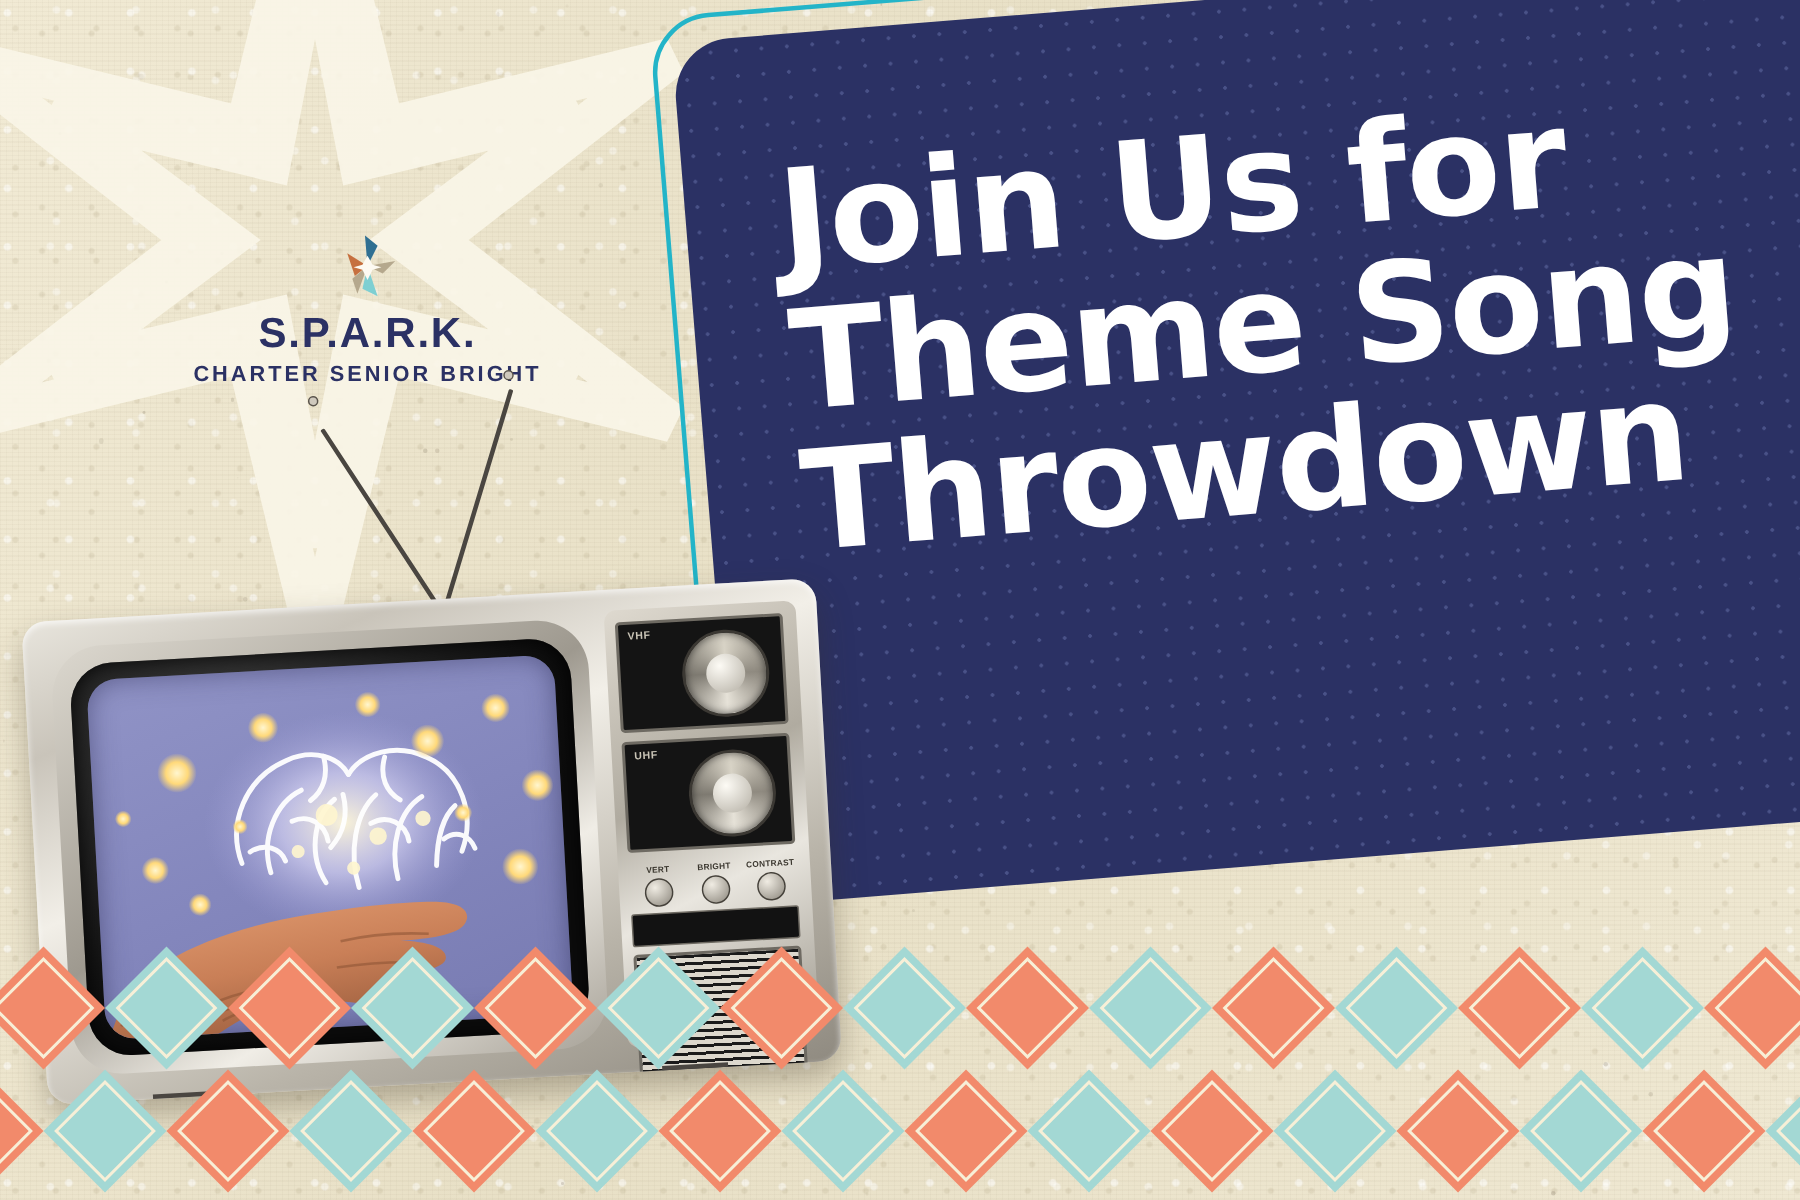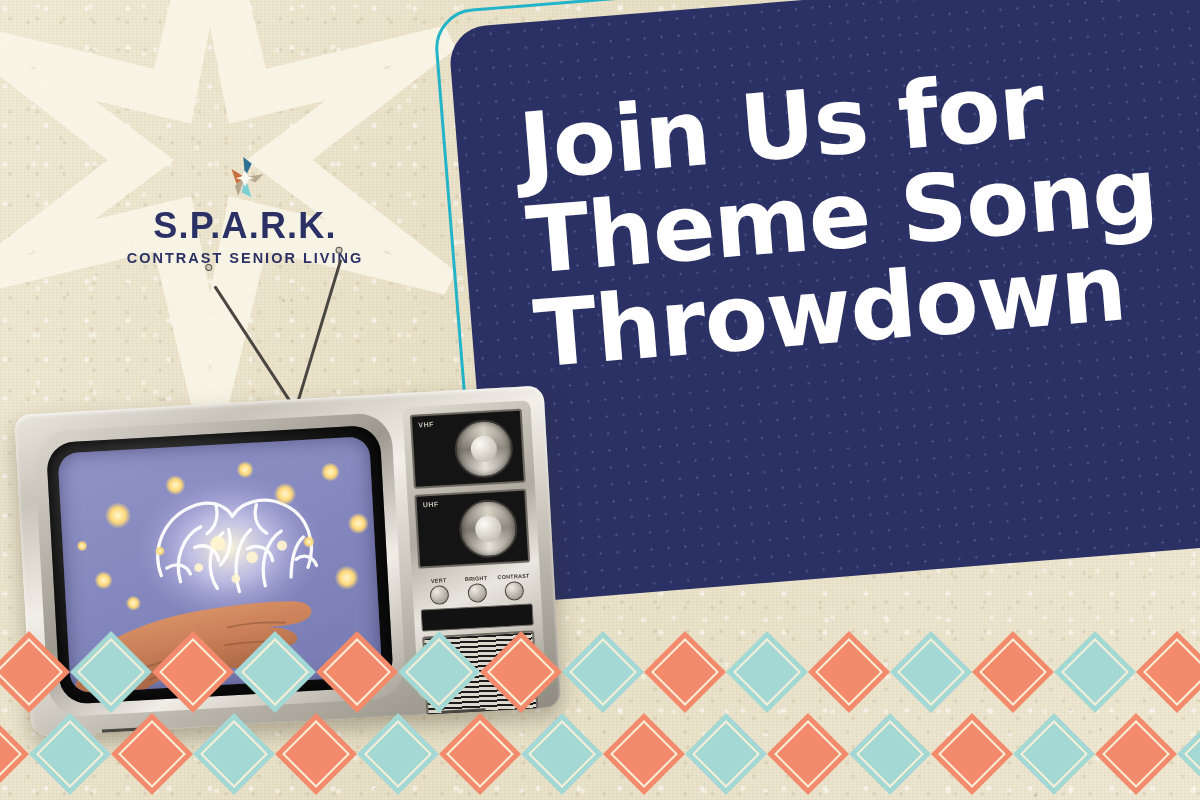--- a/index.html
+++ b/index.html
@@ -63,21 +63,21 @@
   .logo {
     position: absolute;
     left: 120px;
     top: 152px;
     width: 250px;
     text-align: center;
     color: #2b3164;
   }
   .logo-mark { width: 54px; height: 54px; margin: 0 auto 2px; display: block; }
   .logo-word {
-    font-size: 36px;
+    font-size: 28px;
     font-weight: 700;
     letter-spacing: 1.2px;
     line-height: 1;
     color: #2b3164;
   }
   .logo-sub {
     font-size: 14.5px;
     font-weight: 700;
     letter-spacing: 2.0px;
     margin-top: 6px;
@@ -424,21 +424,21 @@
   <div class="logo">
     <svg class="logo-mark" viewBox="0 0 64 64">
       <path d="M32 30 L16 20 L22 38 Z" fill="#c6703f"></path>
       <path d="M32 30 L30 6 L40 14 Z" fill="#2f6f92"></path>
       <path d="M32 30 L54 26 L44 36 Z" fill="#b5a88d"></path>
       <path d="M32 30 L40 54 L28 48 Z" fill="#7ecfd2"></path>
       <path d="M32 30 L24 52 L20 40 Z" fill="#b5a88d"></path>
       <path d="M32 22 L36 29 L43 31 L36 33 L32 41 L28 33 L21 31 L28 29 Z" fill="#fdfaf2"></path>
     </svg>
     <div class="logo-word">S.P.A.R.K.</div>
-    <div class="logo-sub">CONTRAST SENIOR LIVING</div>
+    <div class="logo-sub">CHARTER SENIOR BRIGHT</div>
   </div>
 
   <div class="card-wrap">
     <div class="card-outline"></div>
     <div class="card">
       <div class="card-dots"></div>
       <div class="headline">
         <span class="ln">Join Us for</span>
         <span class="ln">Theme Song</span>
         <span class="ln">Throwdown</span>

